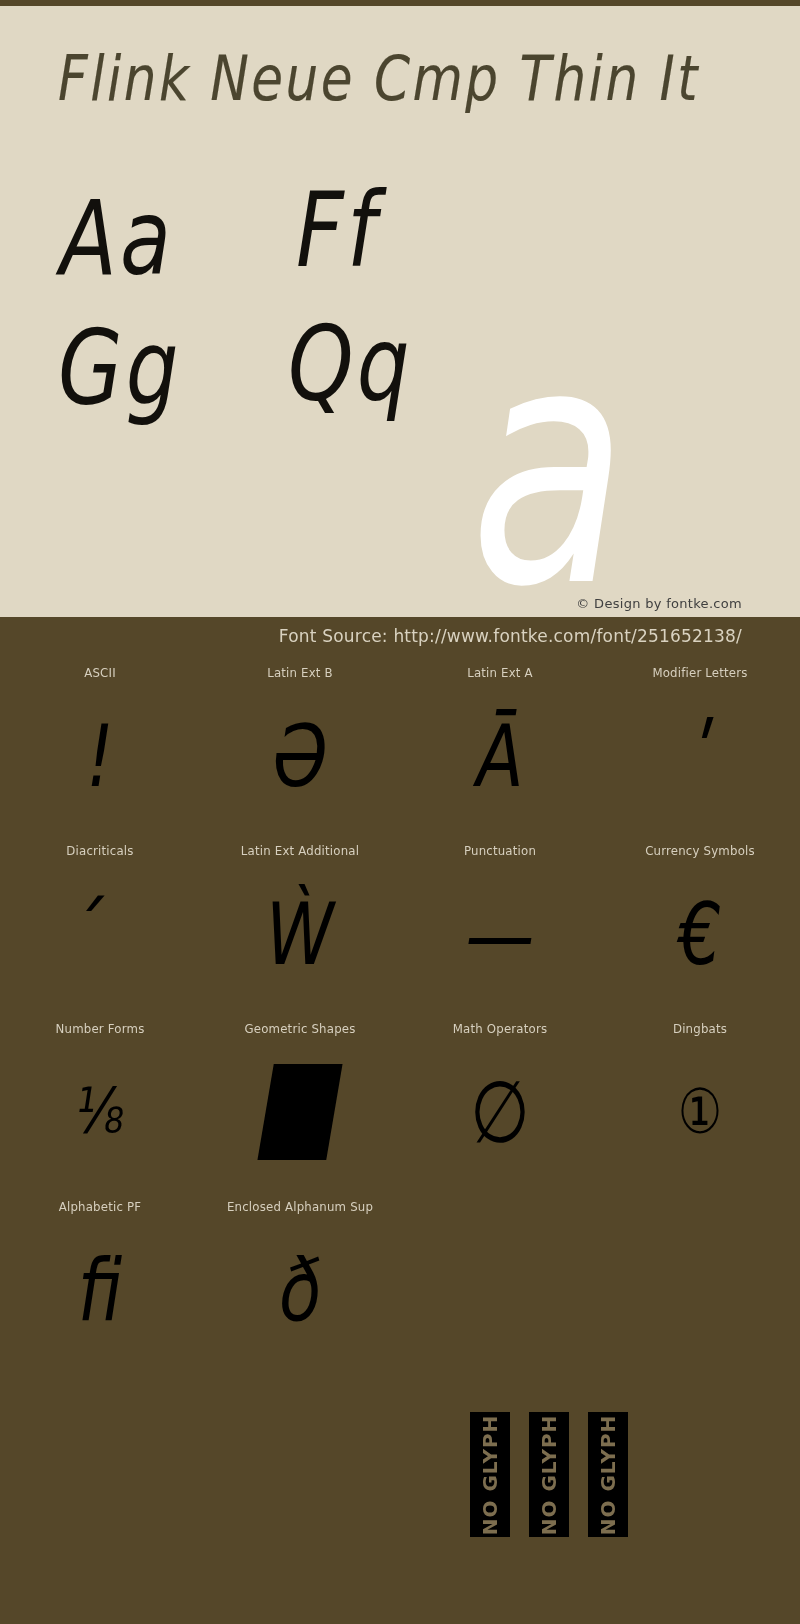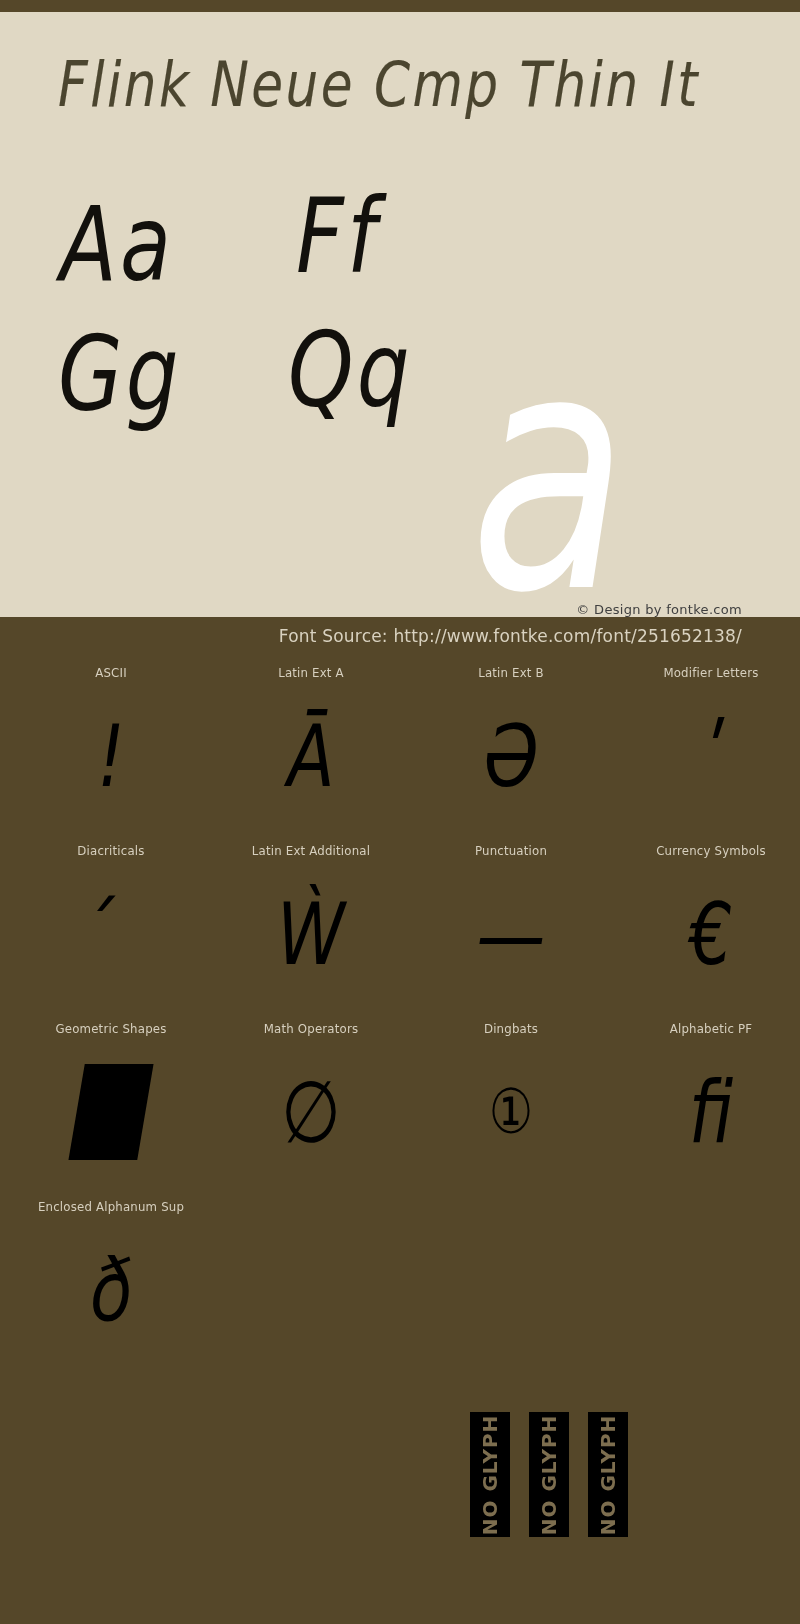--- a/index.html
+++ b/index.html
@@ -15,21 +15,21 @@
   }
   #specimen {
     position: relative;
     width: 800px;
     height: 1624px;
   }
 
   
   .top-panel {
     position: absolute;
-    left: 0; top: 12px;
+    left: 0; top: 6px;
     width: 800px;
     height: 617px;
     background: #e0d8c4;
     overflow: hidden;
   }
   .font-title {
     position: absolute;
     left: 58px;
     top: 36px;
     font-family: "DejaVu Sans", sans-serif;
@@ -155,21 +155,20 @@
     top: 36px;
     width: 800px;
     display: grid;
     grid-template-columns: repeat(4, 200px);
     grid-auto-rows: 178px;
   }
   .block-cell {
     position: relative;
     width: 200px;
     height: 178px;
-    margin-left: 11px;
   }
   .block-label {
     position: absolute;
     left: 0;
     top: 12px;
     width: 200px;
     text-align: center;
     font-family: "DejaVu Sans", sans-serif;
     font-size: 12.5px;
     color: #d7d0bf;
@@ -259,46 +258,50 @@
   <div class="bottom-panel">
 
     <div class="font-source">Font Source: http://www.fontke.com/font/251652138/</div>
 
     <div class="block-grid" id="block-grid">
         <div class="block-cell">
           <div class="block-label">ASCII</div>
           <div class="block-sample">!</div>
         </div>
         <div class="block-cell">
+          <div class="block-label">Latin Ext B</div>
+          <div class="block-sample">Ə</div>
+        </div>
+        <div class="block-cell">
           <div class="block-label">Latin Ext A</div>
           <div class="block-sample">Ā</div>
         </div>
         <div class="block-cell">
-          <div class="block-label">Latin Ext B</div>
-          <div class="block-sample">Ə</div>
-        </div>
-        <div class="block-cell">
           <div class="block-label">Modifier Letters</div>
           <div class="block-sample">ʹ</div>
         </div>
         <div class="block-cell">
           <div class="block-label">Diacriticals</div>
           <div class="block-sample">́</div>
         </div>
         <div class="block-cell">
           <div class="block-label">Latin Ext Additional</div>
           <div class="block-sample">Ẁ</div>
         </div>
         <div class="block-cell">
           <div class="block-label">Punctuation</div>
           <div class="block-sample">—</div>
         </div>
         <div class="block-cell">
           <div class="block-label">Currency Symbols</div>
           <div class="block-sample">€</div>
+        </div>
+        <div class="block-cell">
+          <div class="block-label">Number Forms</div>
+          <div class="block-sample small">⅛</div>
         </div>
         <div class="block-cell">
           <div class="block-label">Geometric Shapes</div>
           <div class="block-sample">
             <div class="shape-parallelogram"></div>
           </div>
         </div>
         <div class="block-cell">
           <div class="block-label">Math Operators</div>
           <div class="block-sample">∅</div>

